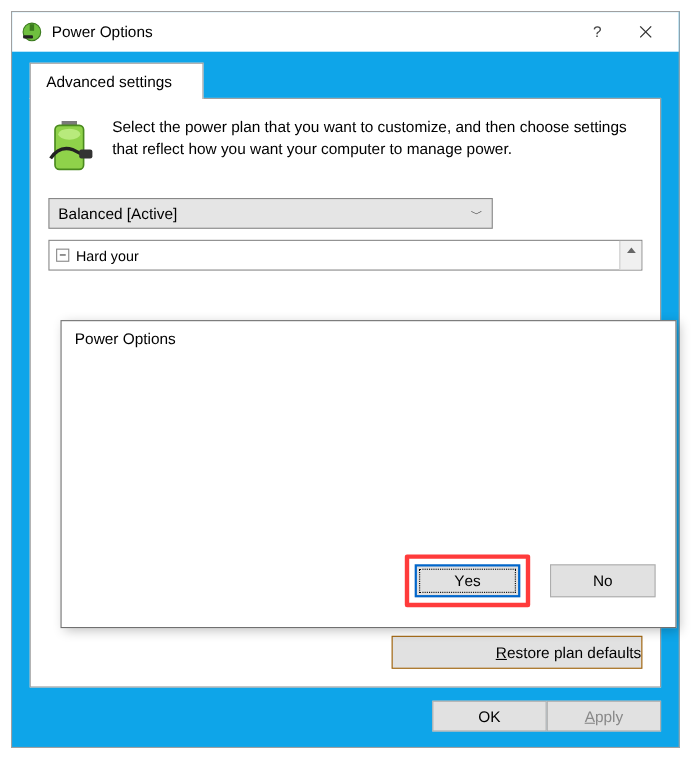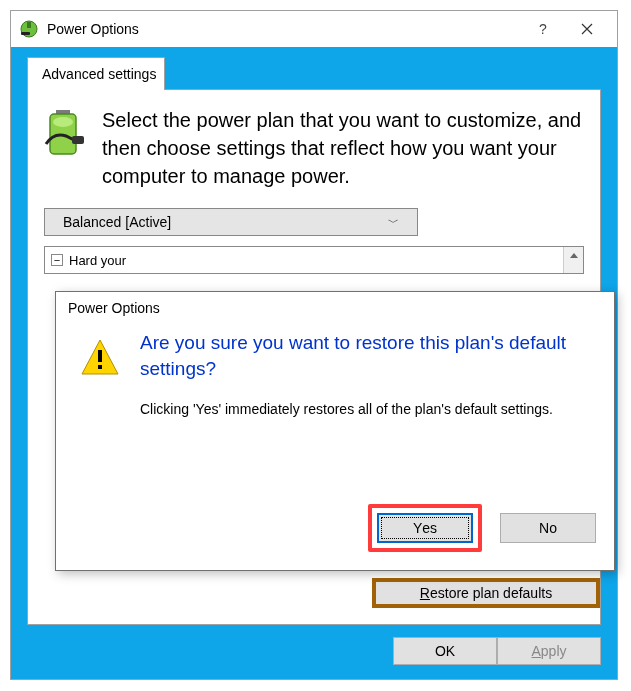--- a/index.html
+++ b/index.html
@@ -39,21 +39,21 @@
     width: 44px; height: 30px;
     display: flex; align-items: center; justify-content: center;
     color: #444; font-size: 14px;
   }
   .tabs-area {
     margin: 10px 16px 0 16px;
     position: relative;
   }
   .tab {
     display: inline-block;
-    padding: 8px 8px 8px 14px;
+    padding: 8px 28px 8px 14px;
     border: 1px solid #a0a0a0;
     border-bottom: none;
     background: #fff;
     position: relative;
     z-index: 2;
     font-size: 14px;
   }
   .tab-panel {
     border: 1px solid #a0a0a0;
     margin-top: -1px;
@@ -61,30 +61,30 @@
     height: 536px;
     position: relative;
     background: #fff;
   }
   .intro {
     display: flex;
     gap: 14px;
     margin-bottom: 18px;
   }
   .battery-icon { width: 44px; height: 56px; flex-shrink: 0; }
-  .intro-text { font-size: 20px; line-height: 1.4; }
+  .intro-text { font-size: 14px; line-height: 1.4; }
   .plan-select {
-    width: 374px;
+    width: 404px;
     height: 28px;
     border: 1px solid #888;
     background: #e5e5e5;
     display: flex;
     align-items: center;
     justify-content: space-between;
-    padding: 0 18px;
+    padding: 0 8px;
     font-size: 14px;
     margin-bottom: 10px;
   }
   .plan-select .chev { font-size: 11px; color: #333; }
   .tree {
     border: 1px solid #888;
     width: 540px;
     height: 28px;
     background: #fff;
     display: flex;
@@ -100,28 +100,28 @@
     margin-right: 6px;
     background: #fff;
   }
   .tree-scroll {
     position: absolute; right: 0; top: 0; bottom: 0; width: 20px;
     background: #f0f0f0; border-left: 1px solid #ccc;
     display: flex; align-items: flex-start; justify-content: center;
   }
   .restore-btn {
     position: absolute;
-    right: 0;
+    right: 16px;
     bottom: 16px;
     width: 228px;
     height: 30px;
     background: #e1e1e1;
-    border: 4px solid #a16207;
-    font-size: 14px;
-    display: flex; align-items: center; justify-content: center;
+    border: 1px solid #a16207;
+    font-size: 14px;
+    display: flex; align-items: center; justify-content: flex-end;
   }
   .restore-btn .ul { text-decoration: underline; }
   .bottom-buttons {
     position: absolute;
     right: 16px;
     bottom: 14px;
     display: flex;
   }
   .btn {
     width: 104px; height: 28px;
@@ -251,33 +251,20 @@
     </div>
   </div>
 
   <div class="bottom-buttons">
     <div class="btn">OK</div>
     <div class="btn disabled"><span class="ul">A</span>pply</div>
   </div>
 
   <div class="dialog">
     <div class="dialog-title">Power Options</div>
-    <div class="dialog-body">
-      <span class="warn-icon">
-        <svg viewBox="0 0 44 44" width="44" height="44">
-          <path d="M22 4 L40 38 L4 38 Z" fill="#ffd400" stroke="#b38f00" stroke-width="1"></path>
-          <rect x="20" y="14" width="4" height="12" fill="#000"></rect>
-          <rect x="20" y="29" width="4" height="4" fill="#000"></rect>
-        </svg>
-      </span>
-      <div>
-        <div class="dialog-heading">Are you sure you want to restore this plan's default settings?</div>
-        <div class="dialog-text">Clicking 'Yes' immediately restores all of the plan's default settings.</div>
-      </div>
-    </div>
     <div class="dialog-buttons">
       <div class="highlight-frame">
         <div class="yes-btn"><span class="ul">Y</span>es</div>
       </div>
       <div class="no-btn"><span class="ul">N</span>o</div>
     </div>
   </div>
 </div>
 
 </body></html>

